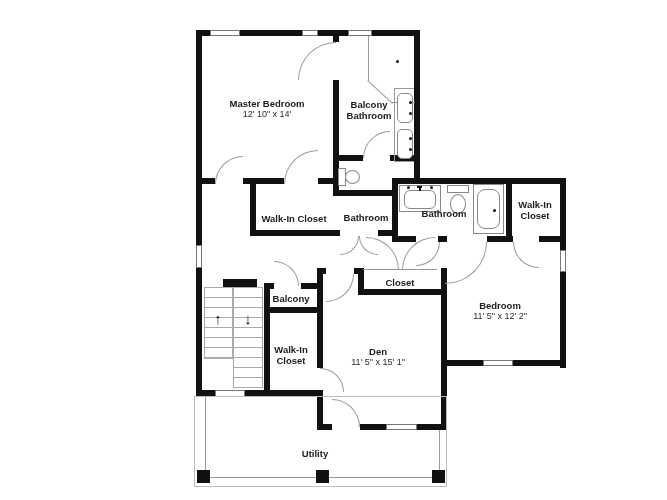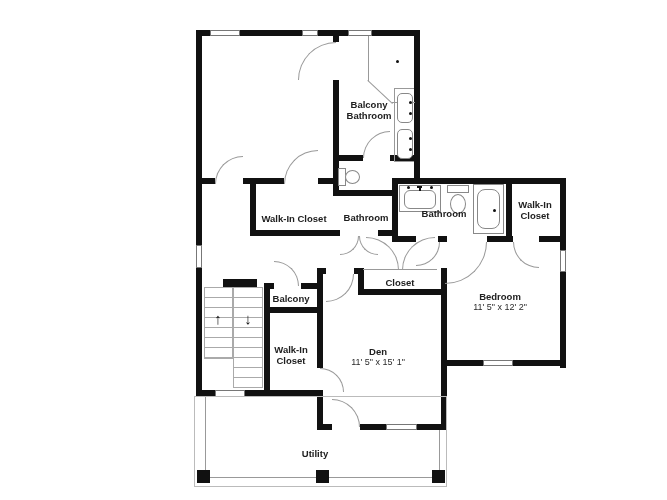--- a/index.html
+++ b/index.html
@@ -157,38 +157,42 @@
   
   <i style="position:absolute;left:194px;top:396px;width:253px;height:91px;border:1px solid #bbb;box-sizing:border-box"></i>
   <i class="rail" style="left:205px;top:397px;width:1px;height:80px"></i>
   <i class="rail" style="left:205px;top:477px;width:234px;height:1px"></i>
   <i class="rail" style="left:439px;top:430px;width:1px;height:47px"></i>
   <i class="post" style="left:197px;top:470px"></i>
   <i class="post" style="left:316px;top:470px"></i>
   <i class="post" style="left:432px;top:470px"></i>
 
   
+  <div class="lbl" style="left:267px;top:109px">
+    <div>Master Bedroom</div>
+    <div class="dim">12' 10" x 14'</div>
+  </div>
   <div class="lbl" style="left:369px;top:110px">
     <div>Balcony</div>
     <div>Bathroom</div>
   </div>
   <div class="lbl" style="left:294px;top:218px">
     <div>Walk-In Closet</div>
   </div>
   <div class="lbl" style="left:366px;top:217px">
     <div>Bathroom</div>
   </div>
   <div class="lbl" style="left:444px;top:213px">
     <div>Bathroom</div>
   </div>
   <div class="lbl" style="left:535px;top:210px">
     <div>Walk-In</div>
     <div>Closet</div>
   </div>
-  <div class="lbl" style="left:500px;top:302px">
+  <div class="lbl" style="left:500px;top:311px">
     <div>Bedroom</div>
     <div class="dim">11' 5" x 12' 2"</div>
   </div>
   <div class="lbl" style="left:291px;top:298px">
     <div>Balcony</div>
   </div>
   <div class="lbl" style="left:291px;top:355px">
     <div>Walk-In</div>
     <div>Closet</div>
   </div>

